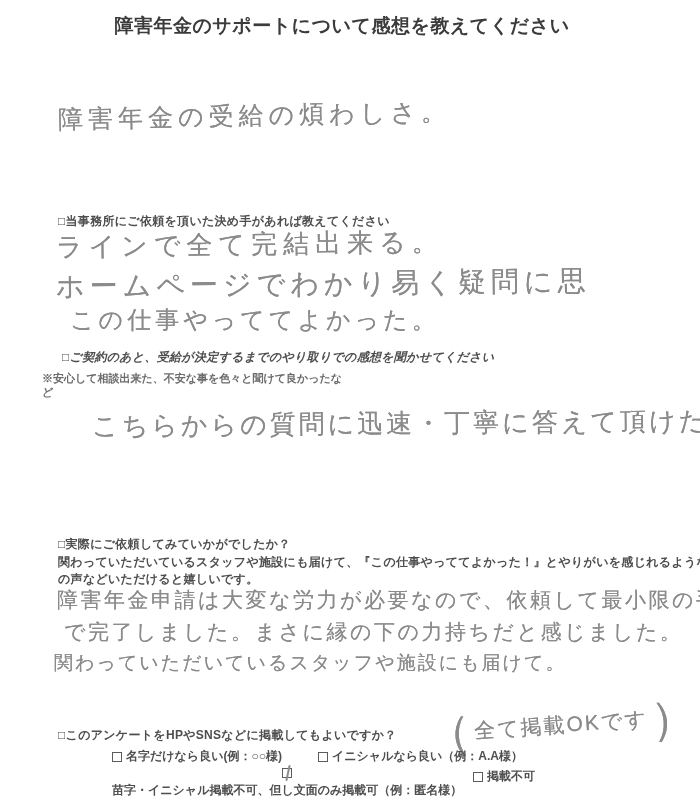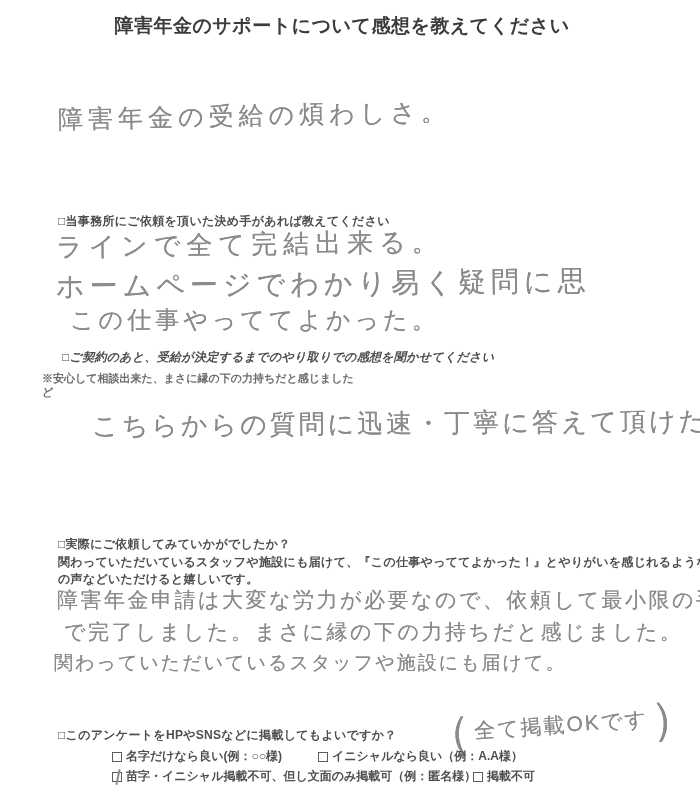--- a/index.html
+++ b/index.html
@@ -82,40 +82,40 @@
     display: none;
     position: absolute;
     left: 4px; top: -4px;
     width: 2px; height: 16px;
     background: #8b8b8b;
     transform: rotate(12deg);
   }
   .option.checked .cb .mark { display: block; }
   .opt1 { left: 112px; top: 748px; }
   .opt2 { left: 318px; top: 748px; }
-  .opt3 { left: 112px; top: 768px; }
+  .opt3 { left: 112px; top: 768px; flex-direction: column; }
   .opt4 { left: 473px; top: 768px; }
 </style>
 </head>
 <body>
 
 <div class="page">
 
   <div class="title">障害年金のサポートについて感想を教えてください</div>
 
   <div class="hw a1">障害年金の受給の煩わしさ。</div>
 
   <div class="q" style="left:58px; top:213px;">□当事務所にご依頼を頂いた決め手があれば教えてください</div>
   <div class="hw a2l1">ラインで全て完結出来る。</div>
   <div class="hw a2l2">ホームページでわかり易く疑問に思</div>
   <div class="hw a2l3">この仕事やっててよかった。</div>
 
   <div class="q" style="left:62px; top:349px;font-style:italic;">□ご契約のあと、受給が決定するまでのやり取りでの感想を聞かせてください</div>
   <div class="note">
-    <div>※安心して相談出来た、まさに縁の下の力持ちだと感じました</div>
+    <div>※安心して相談出来た、不安な事を色々と聞けて良かったな</div>
     <div>ど</div>
   </div>
   <div class="hw a3">こちらからの質問に迅速・丁寧に答えて頂けた。</div>
 
   <div class="q q4block" style="left:58px; top:536px;">
     <div>□実際にご依頼してみていかがでしたか？</div>
     <div>関わっていただいているスタッフや施設にも届けて、『この仕事やっててよかった！』とやりがいを感じれるような喜び</div>
     <div>の声などいただけると嬉しいです。</div>
   </div>
   <div class="hw a4l1">障害年金申請は大変な労力が必要なので、依頼して最小限の手続き</div>

